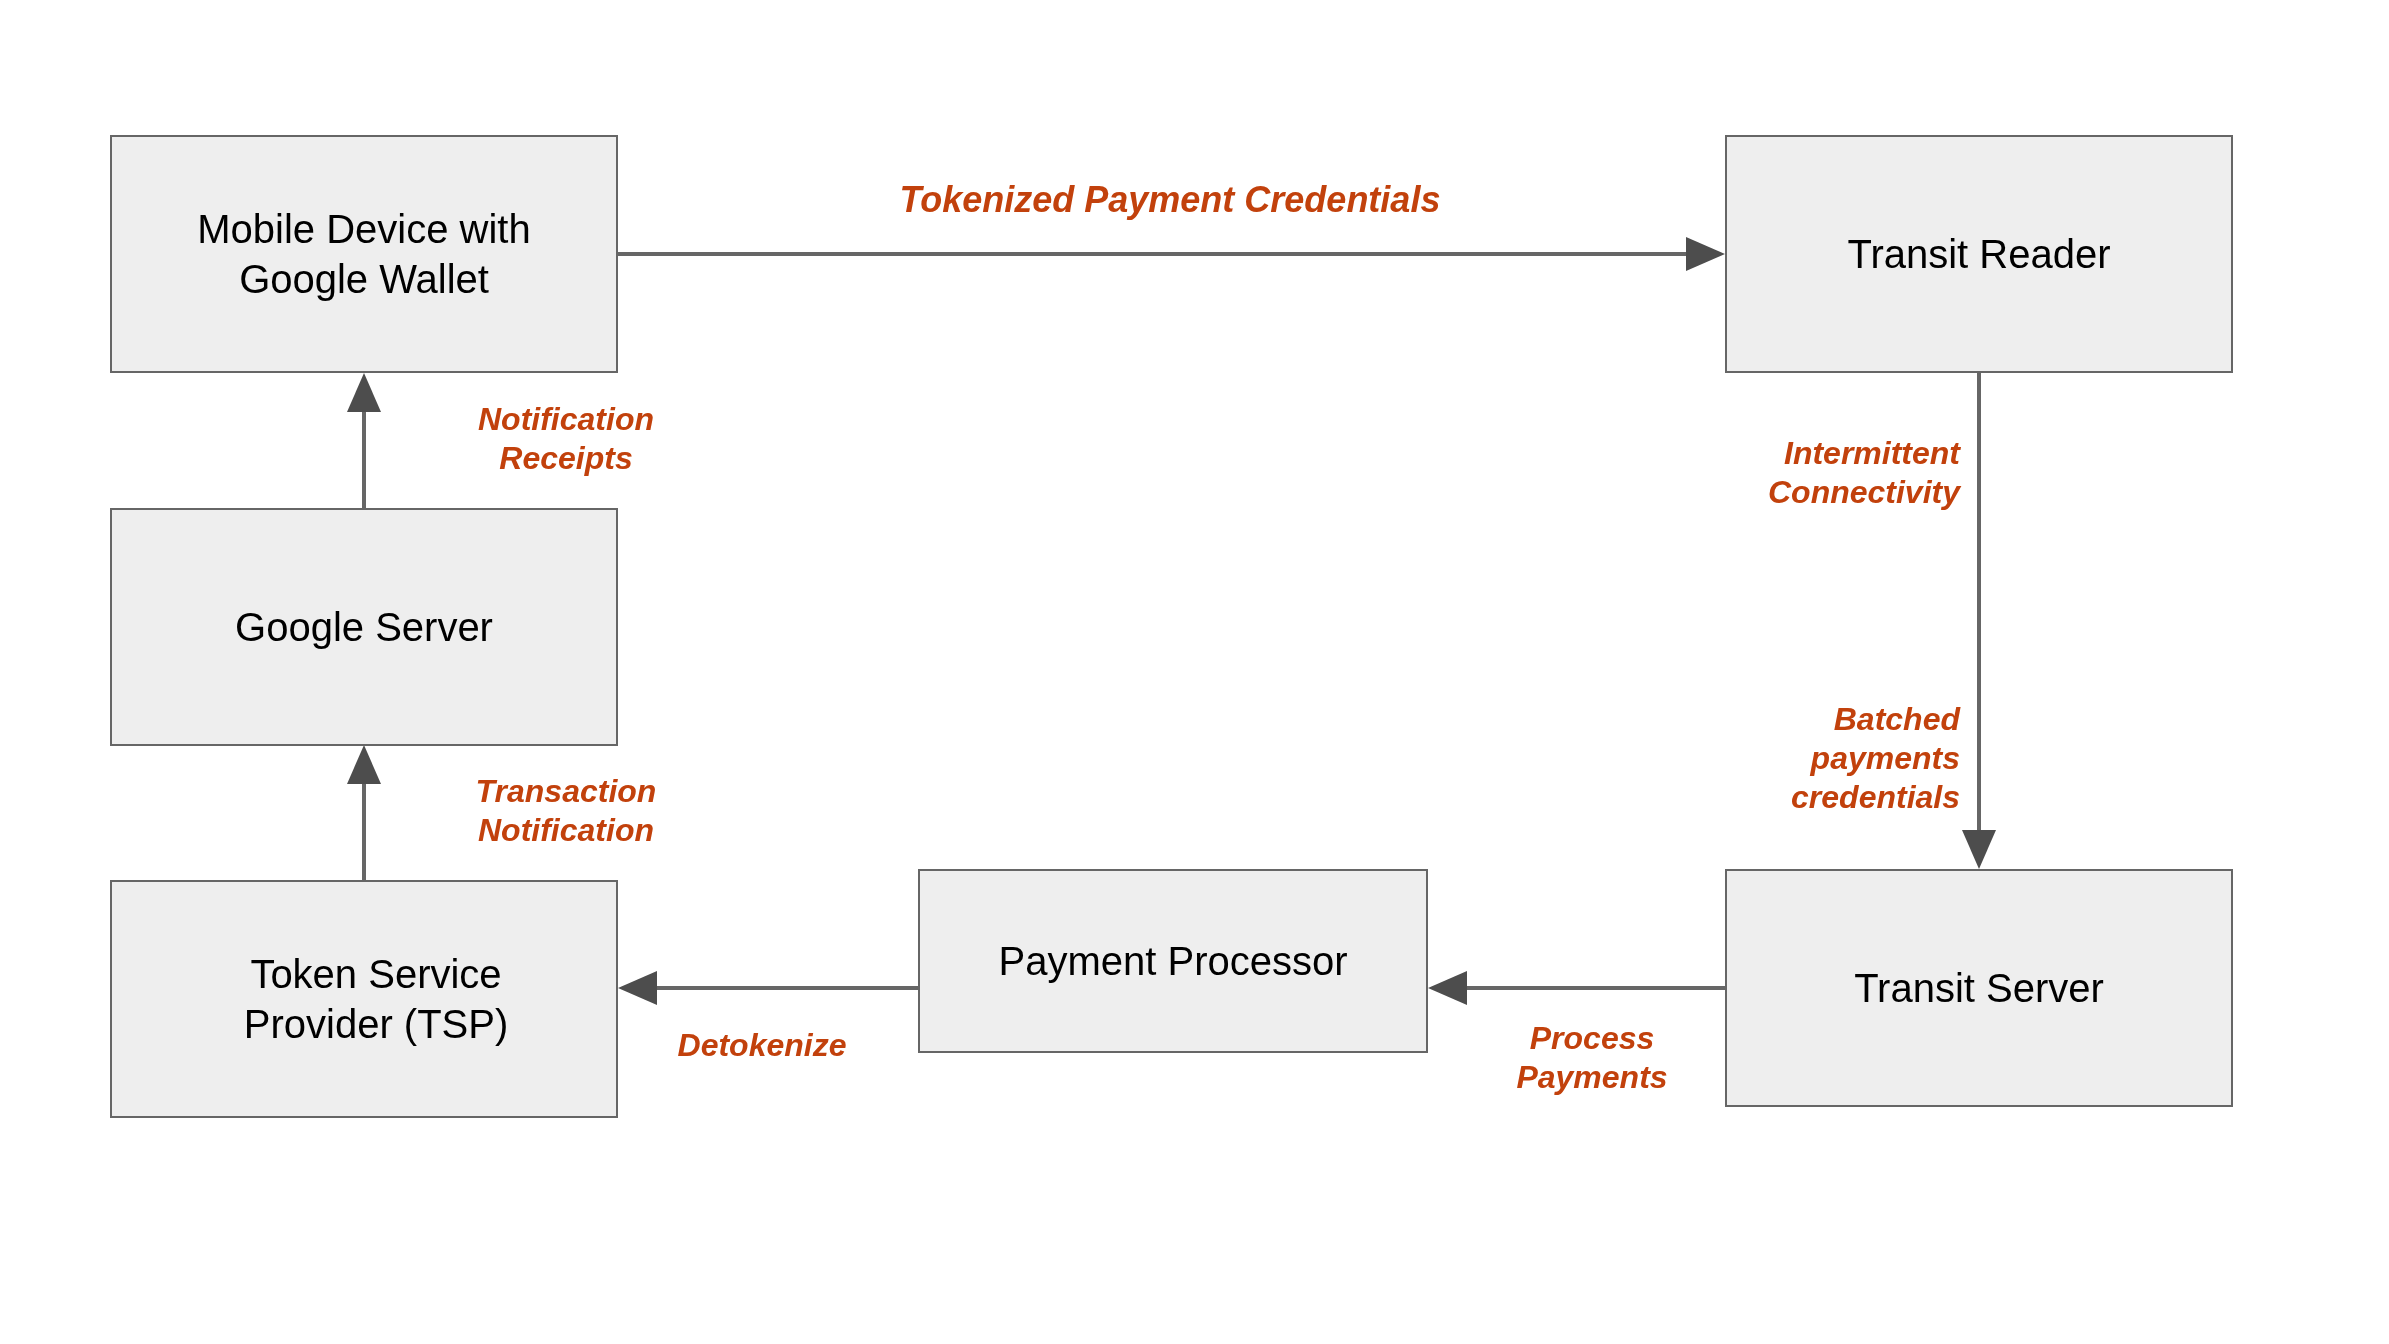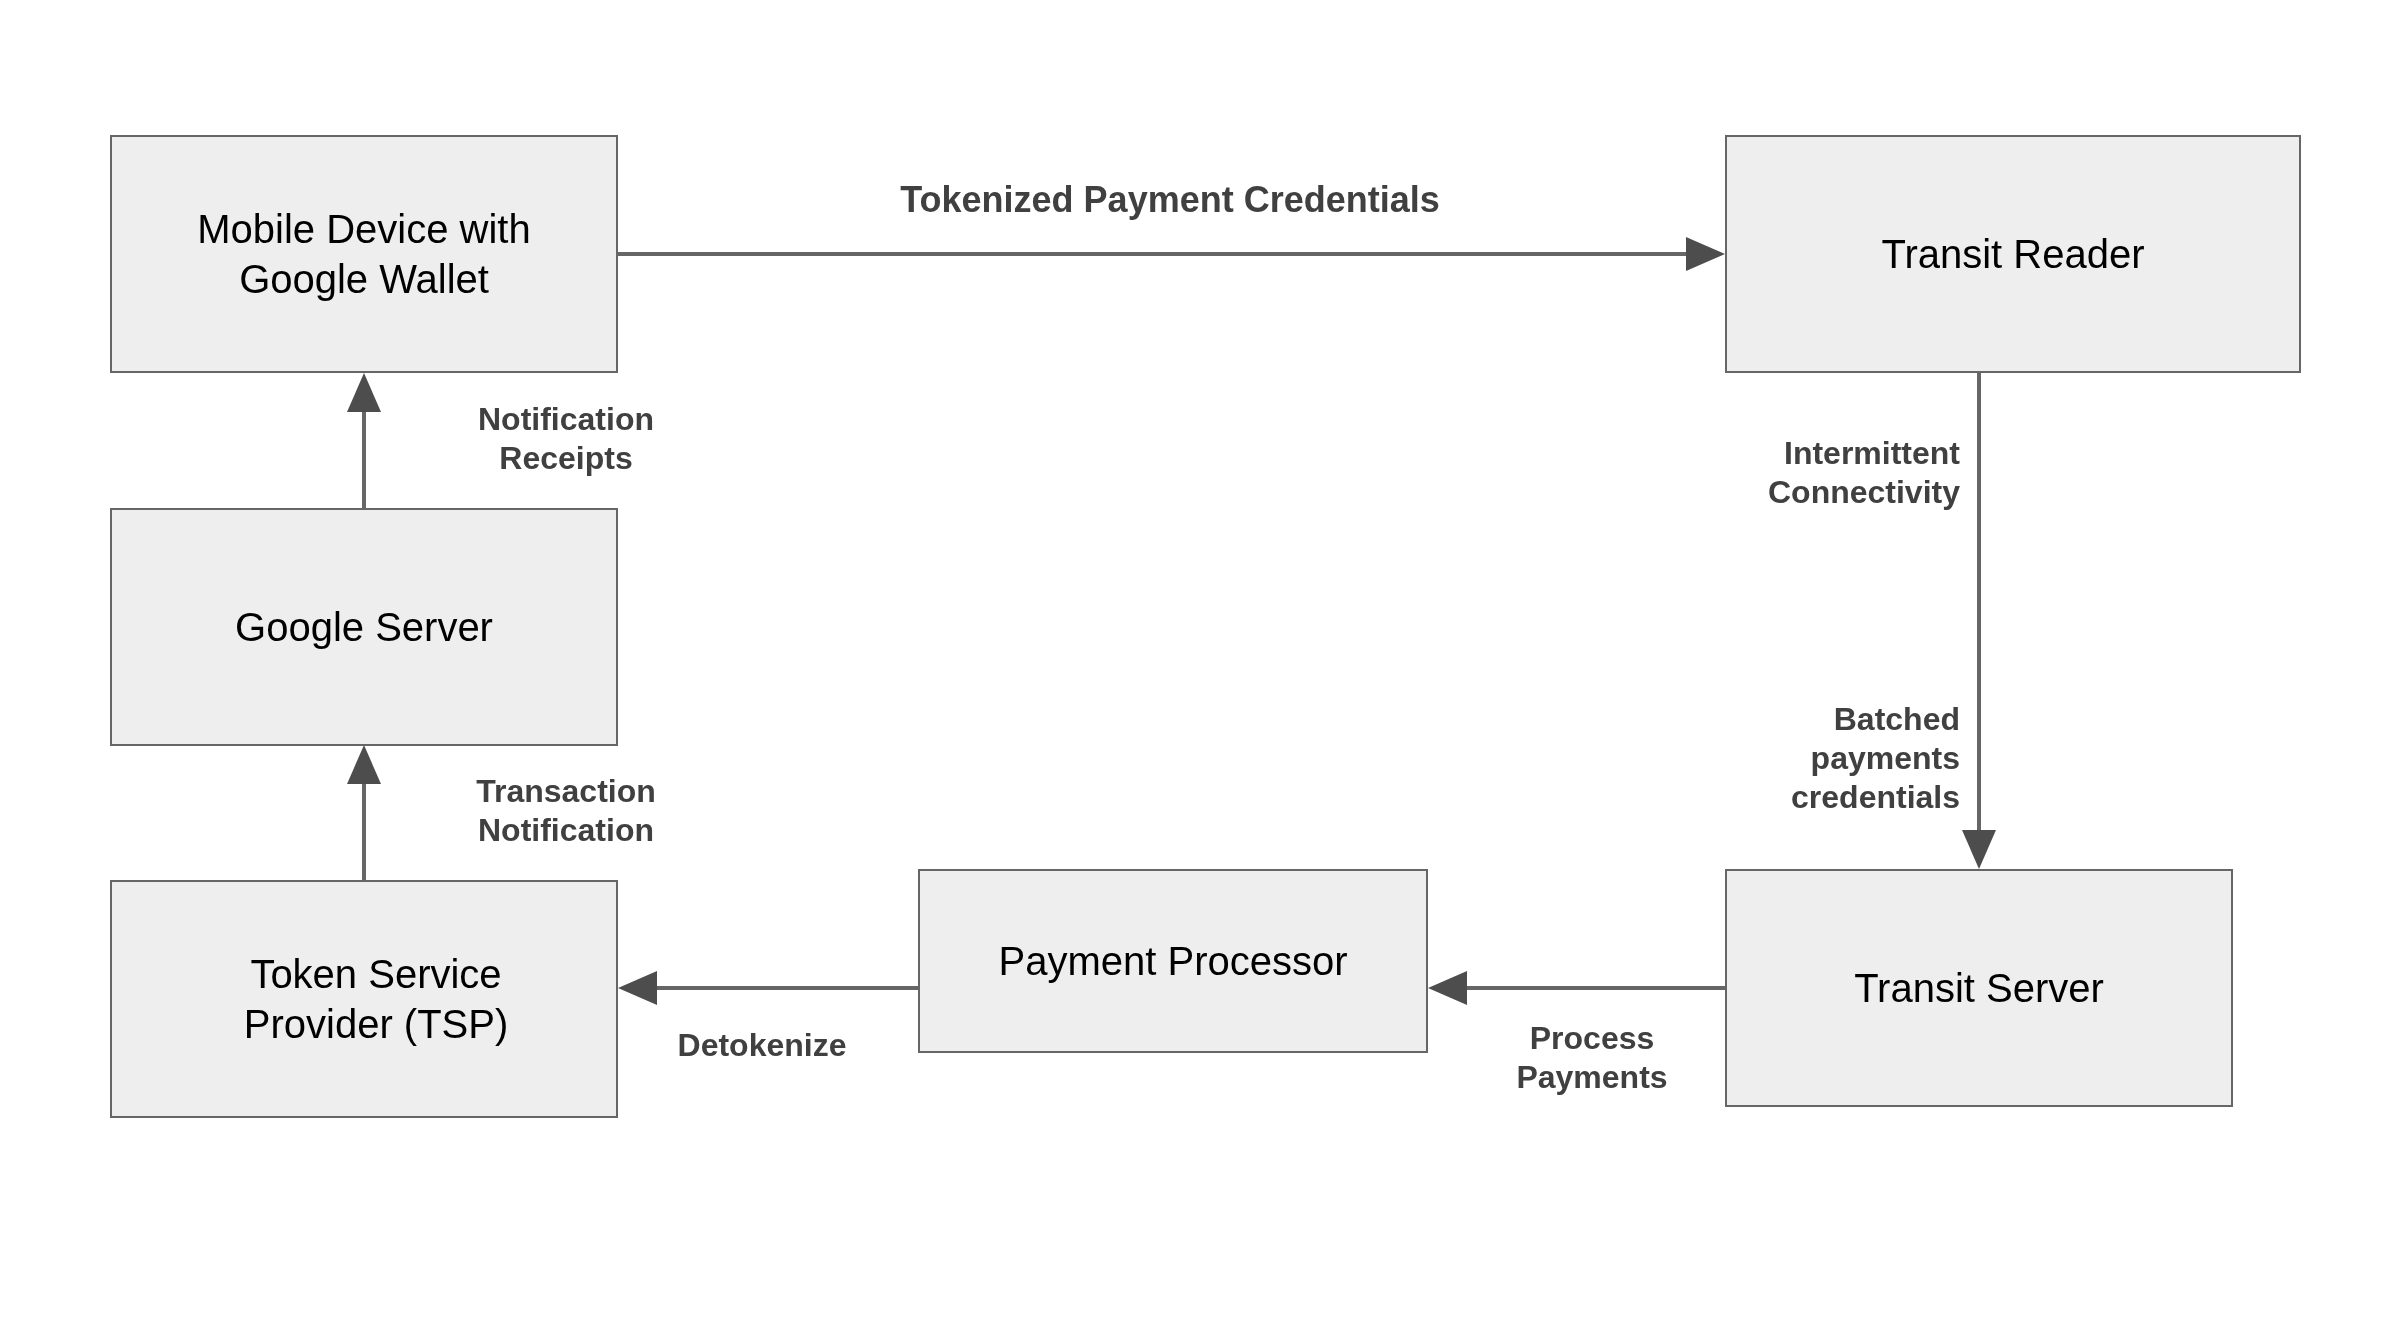--- a/index.html
+++ b/index.html
@@ -27,26 +27,27 @@
     justify-content: center;
     text-align: center;
     color: #000000;
     font-size: 40px;
     line-height: 1.25;
     font-weight: 400;
     white-space: pre-line;
   }
   .edge-label {
     position: absolute;
-    color: #404040;
+    color: #c2410c;
     font-weight: bold;
     font-size: 32px;
     line-height: 1.22;
     white-space: pre-line;
     text-align: center;
+    font-style: italic;
   }
   .edge-label.big {
     font-size: 36px;
   }
   .edge-label.l-align-right { text-align: right; }
   .edge-label.l-align-left  { text-align: center; }
   svg.edges {
     position: absolute;
     left: 0;
     top: 0;
@@ -105,21 +106,21 @@
   <div class="node" style="left:110px; top:135px; width:508px; height:238px;">Mobile Device with
 Google Wallet</div>
 
   <div class="node" style="left:110px; top:508px; width:508px; height:238px;">Google Server</div>
 
   <div class="node" style="left:110px; top:880px; width:508px; height:238px;padding-left:24px;">Token Service
 Provider (TSP)</div>
 
   <div class="node" style="left:918px; top:869px; width:510px; height:184px;">Payment Processor</div>
 
-  <div class="node" style="left:1725px; top:135px; width:576px; height:238px;text-align:center;">Transit Reader</div>
+  <div class="node" style="left:1725px; top:135px; width:508px; height:238px;text-align:center;">Transit Reader</div>
 
   <div class="node" style="left:1725px; top:869px; width:508px; height:238px;">Transit Server</div>
 
   <div class="edge-label big" style="left:790px; top:178px; width:760px;">Tokenized Payment Credentials</div>
 
   <div class="edge-label l-align-right" style="left:1620px; top:394px; width:340px;margin-top:40px;">Intermittent
 Connectivity</div>
 
   <div class="edge-label l-align-right" style="left:1620px; top:700px; width:340px;">Batched
 payments

